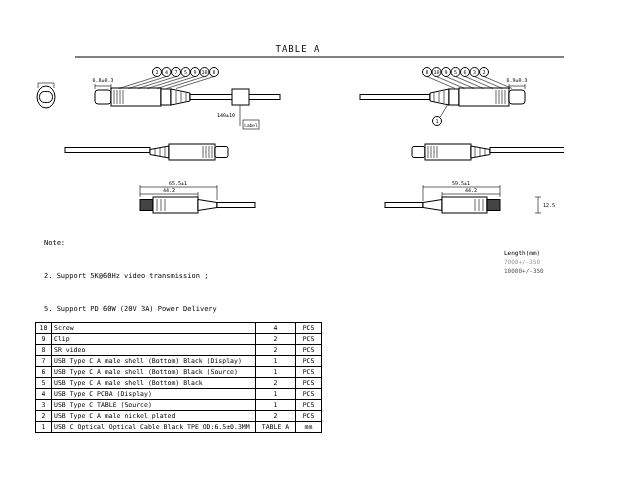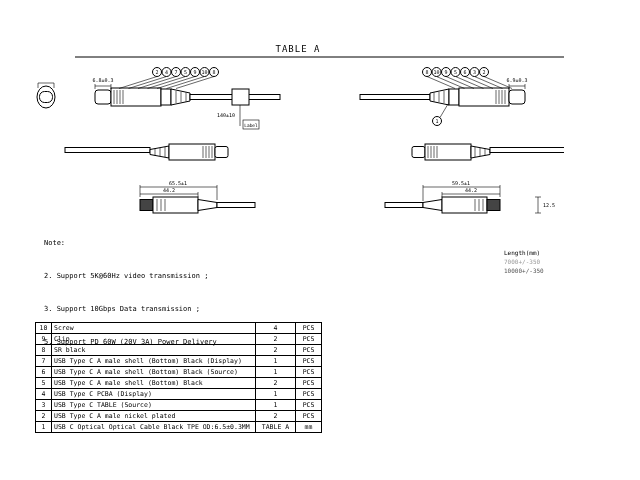--- a/index.html
+++ b/index.html
@@ -229,21 +229,20 @@
       <rect x="598" y="375" width="5" height="2" fill="#888"></rect>
       <rect x="598" y="390" width="5" height="2" fill="#888"></rect>
       <rect x="598" y="405" width="5" height="2" fill="#888"></rect>
       <rect x="598" y="420" width="5" height="2" fill="#888"></rect>
     </g>
   </svg>
 
   <div class="notes">
     <div>Note:</div>
     <div>2. Support 5K@60Hz video transmission ;</div>
-    <div>3. Support 10Gbps Data transmission ;</div>
     <div>5. Support PD 60W (20V 3A) Power Delivery</div>
   </div>
 
   <div class="length-block">
     <div>Length(mm)</div>
     <div class="len-val-0">7000+/-350</div>
     <div class="len-val-1">10000+/-350</div>
   </div>
 
   <table class="bom">
@@ -261,21 +260,21 @@
         <td class="c">PCS</td>
       </tr>
       <tr>
         <td class="c">9</td>
         <td>Clip</td>
         <td class="c">2</td>
         <td class="c">PCS</td>
       </tr>
       <tr>
         <td class="c">8</td>
-        <td>SR black</td>
+        <td>SR video</td>
         <td class="c">2</td>
         <td class="c">PCS</td>
       </tr>
       <tr>
         <td class="c">7</td>
         <td>USB Type C A male shell (Bottom) Black (Display)</td>
         <td class="c">1</td>
         <td class="c">PCS</td>
       </tr>
       <tr>

